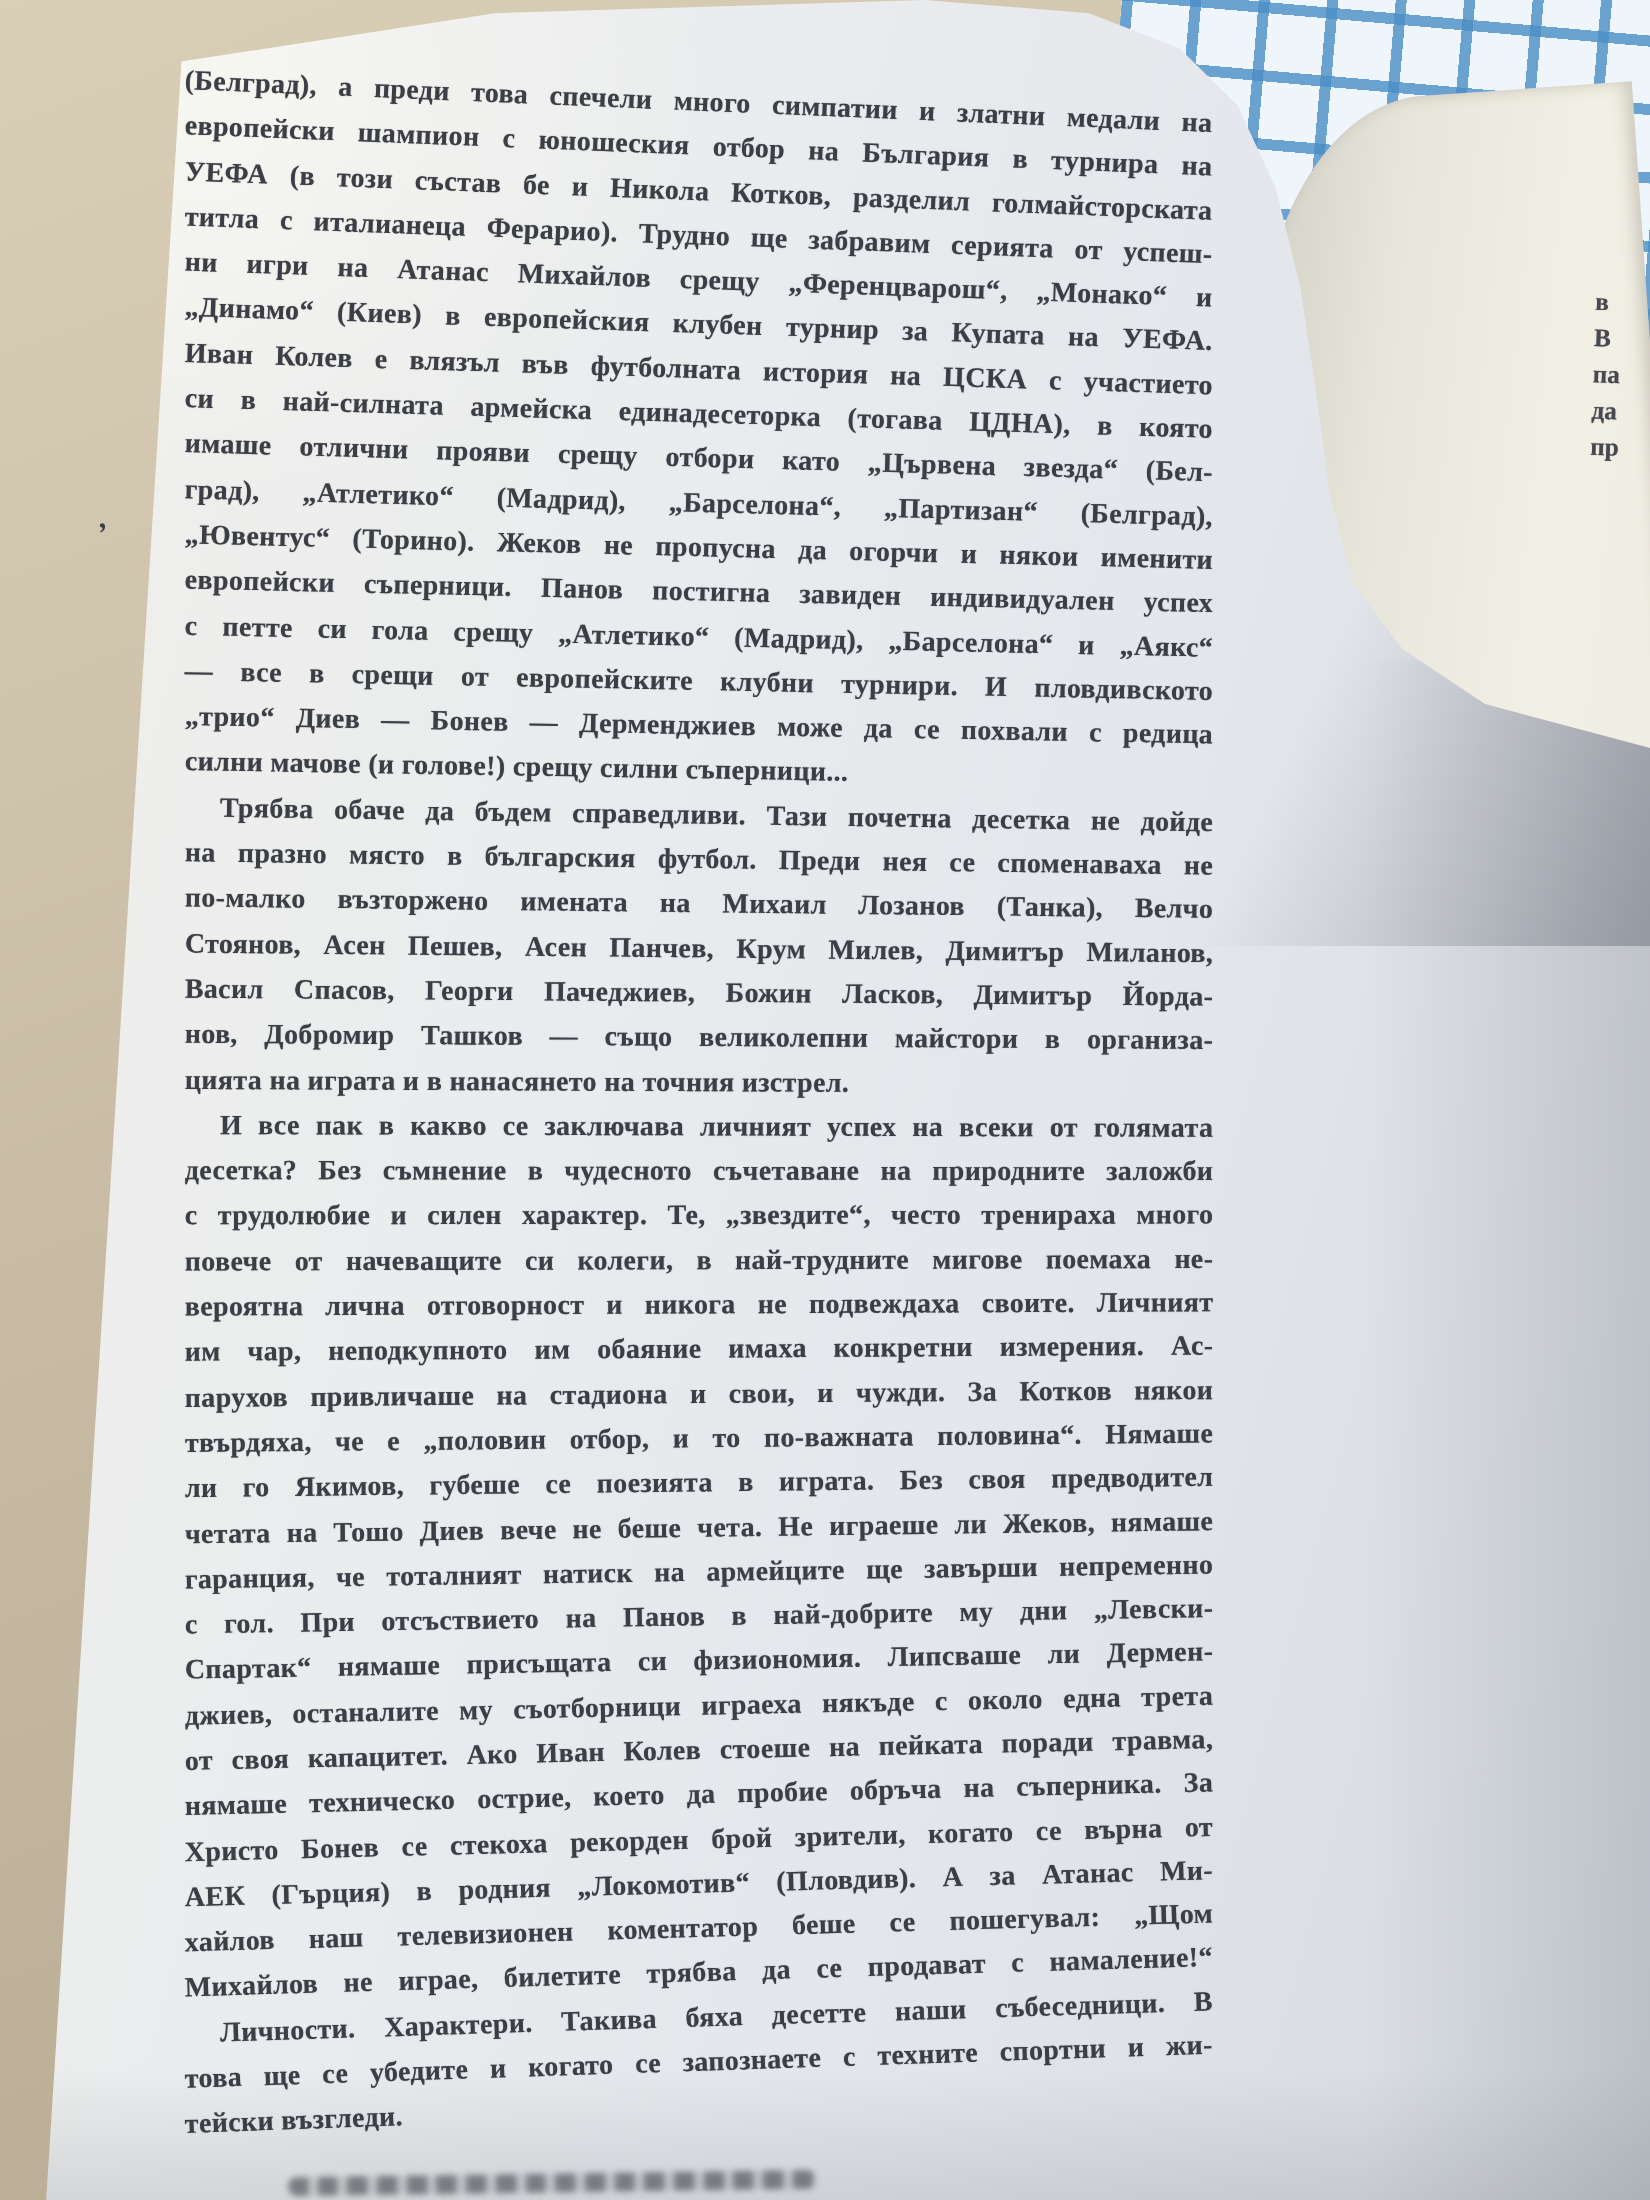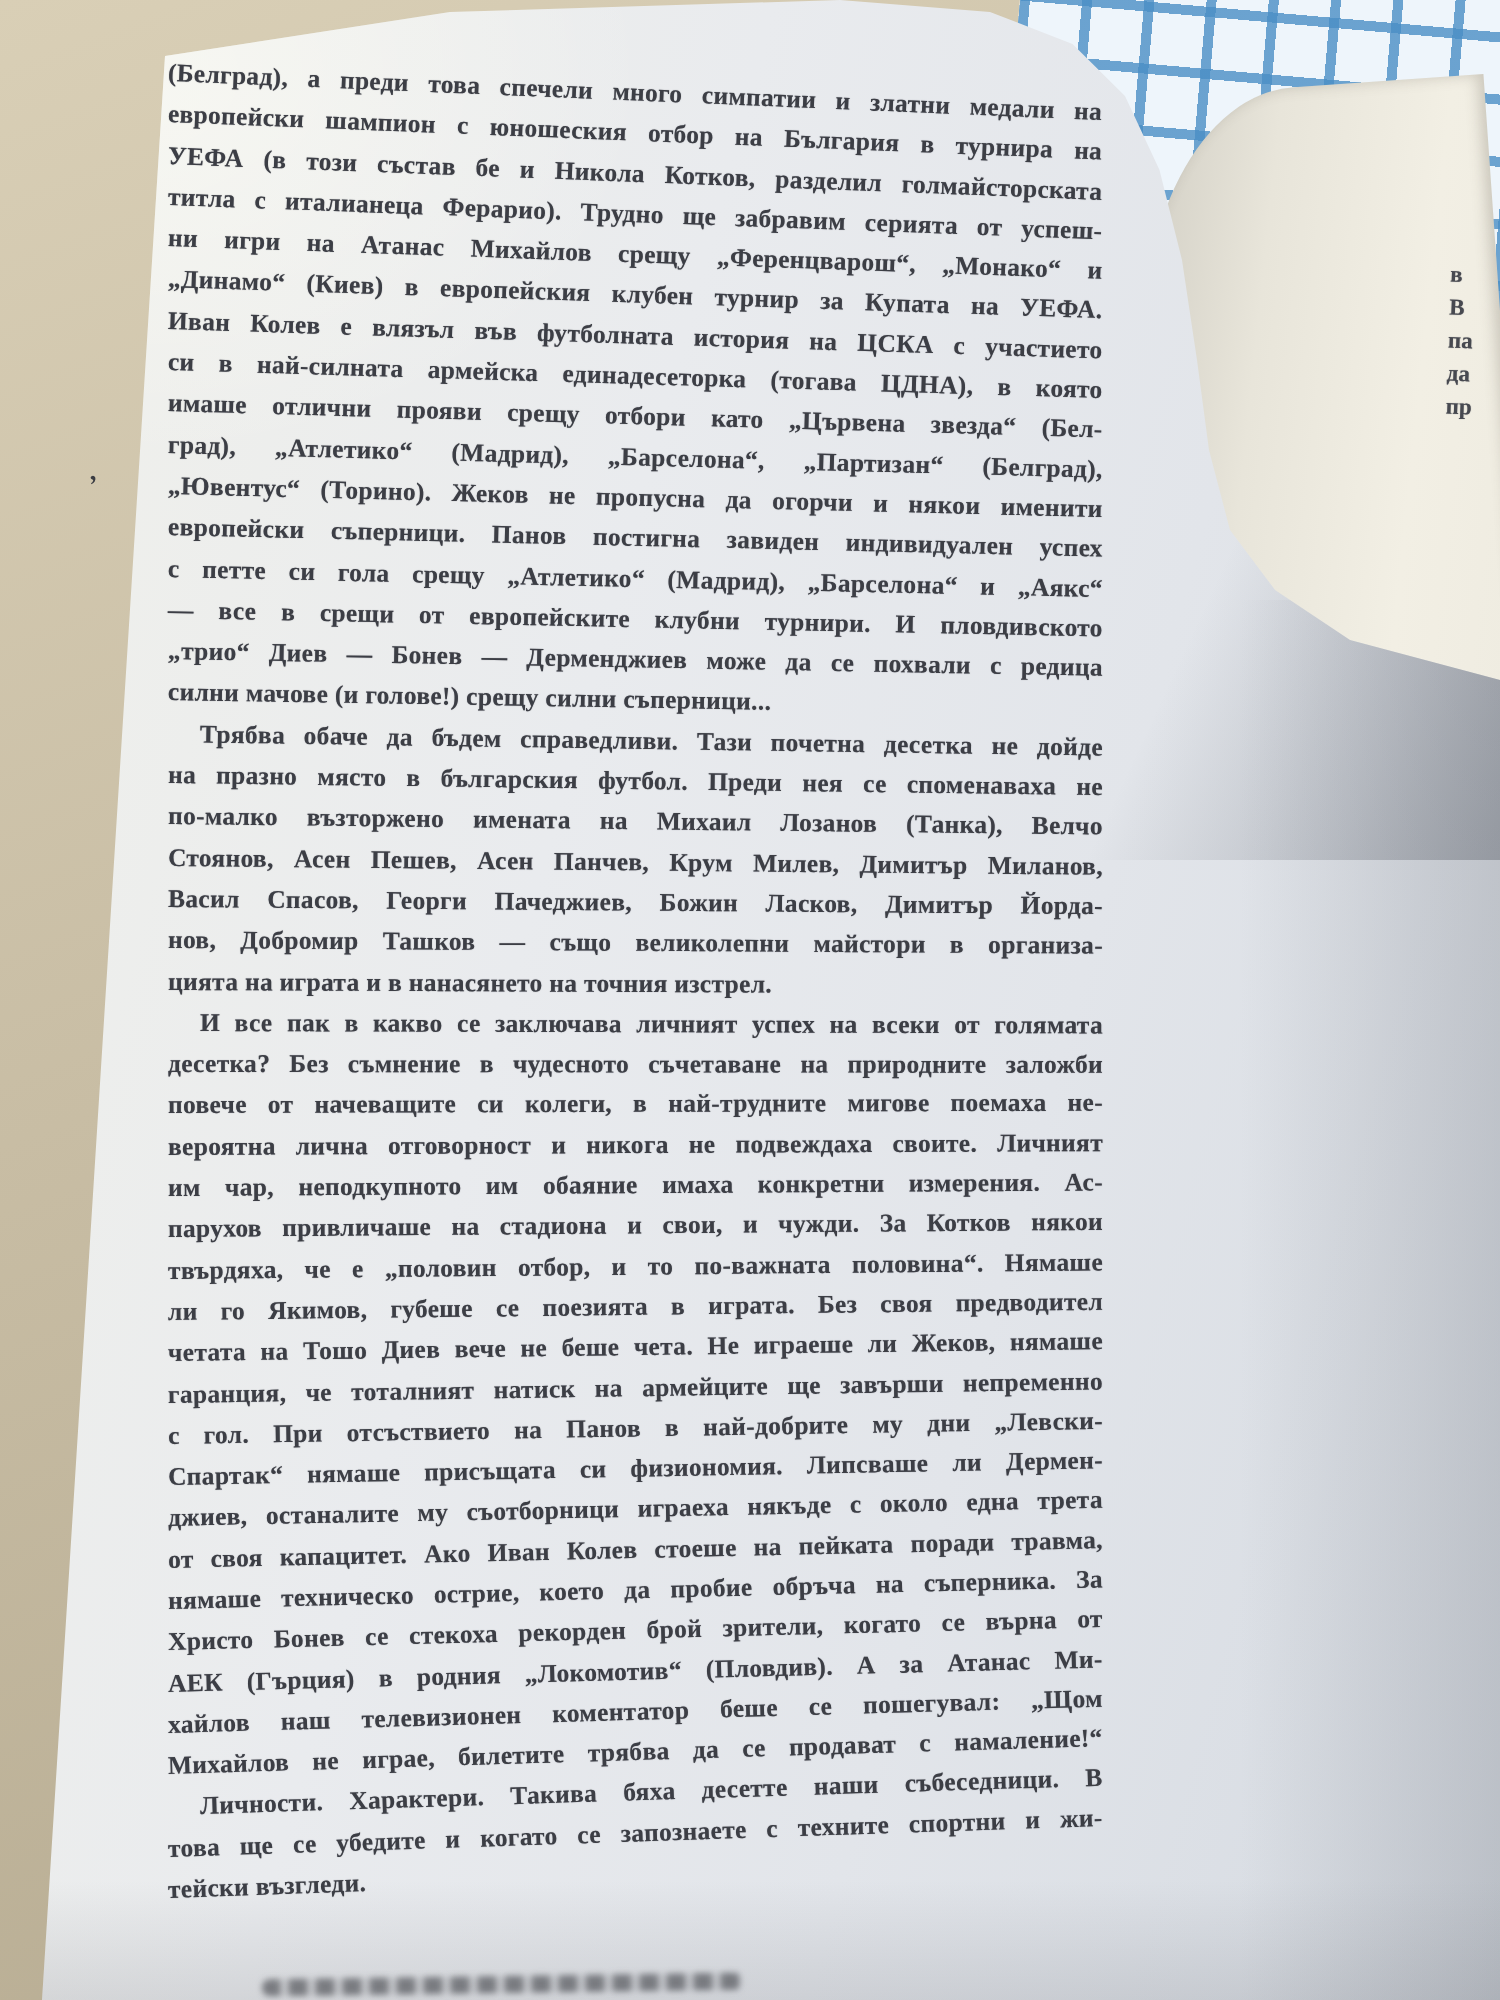--- a/index.html
+++ b/index.html
@@ -138,20 +138,21 @@
         <div class="line flush" style="transform: rotate(0.93deg);">силни мачове (и голове!) срещу силни съперници...</div>
         <div class="line indent" style="transform: rotate(0.84deg);">Трябва обаче да бъдем справедливи. Тази почетна десетка не дойде</div>
         <div class="line" style="transform: rotate(0.74deg);">на празно място в българския футбол. Преди нея се споменаваха не</div>
         <div class="line" style="transform: rotate(0.64deg);">по-малко възторжено имената на Михаил Лозанов (Танка), Велчо</div>
         <div class="line" style="transform: rotate(0.54deg);">Стоянов, Асен Пешев, Асен Панчев, Крум Милев, Димитър Миланов,</div>
         <div class="line" style="transform: rotate(0.44deg);">Васил Спасов, Георги Пачеджиев, Божин Ласков, Димитър Йорда-</div>
         <div class="line" style="transform: rotate(0.35deg);">нов, Добромир Ташков — също великолепни майстори в организа-</div>
         <div class="line flush" style="transform: rotate(0.25deg);">цията на играта и в нанасянето на точния изстрел.</div>
         <div class="line indent" style="transform: rotate(0.15deg);">И все пак в какво се заключава личният успех на всеки от голямата</div>
         <div class="line" style="transform: rotate(0.05deg);">десетка? Без съмнение в чудесното съчетаване на природните заложби</div>
+        <div class="line" style="transform: rotate(-0.04deg);">с трудолюбие и силен характер. Те, „звездите“, често тренираха много</div>
         <div class="line" style="transform: rotate(-0.14deg);">повече от начеващите си колеги, в най-трудните мигове поемаха не-</div>
         <div class="line" style="transform: rotate(-0.24deg);">вероятна лична отговорност и никога не подвеждаха своите. Личният</div>
         <div class="line" style="transform: rotate(-0.34deg);">им чар, неподкупното им обаяние имаха конкретни измерения. Ас-</div>
         <div class="line" style="transform: rotate(-0.44deg);">парухов привличаше на стадиона и свои, и чужди. За Котков някои</div>
         <div class="line" style="transform: rotate(-0.53deg);">твърдяха, че е „половин отбор, и то по-важната половина“. Нямаше</div>
         <div class="line" style="transform: rotate(-0.63deg);">ли го Якимов, губеше се поезията в играта. Без своя предводител</div>
         <div class="line" style="transform: rotate(-0.73deg);">четата на Тошо Диев вече не беше чета. Не играеше ли Жеков, нямаше</div>
         <div class="line" style="transform: rotate(-0.83deg);">гаранция, че тоталният натиск на армейците ще завърши непременно</div>
         <div class="line" style="transform: rotate(-0.92deg);">с гол. При отсъствието на Панов в най-добрите му дни „Левски-</div>
         <div class="line" style="transform: rotate(-1.02deg);">Спартак“ нямаше присъщата си физиономия. Липсваше ли Дермен-</div>

